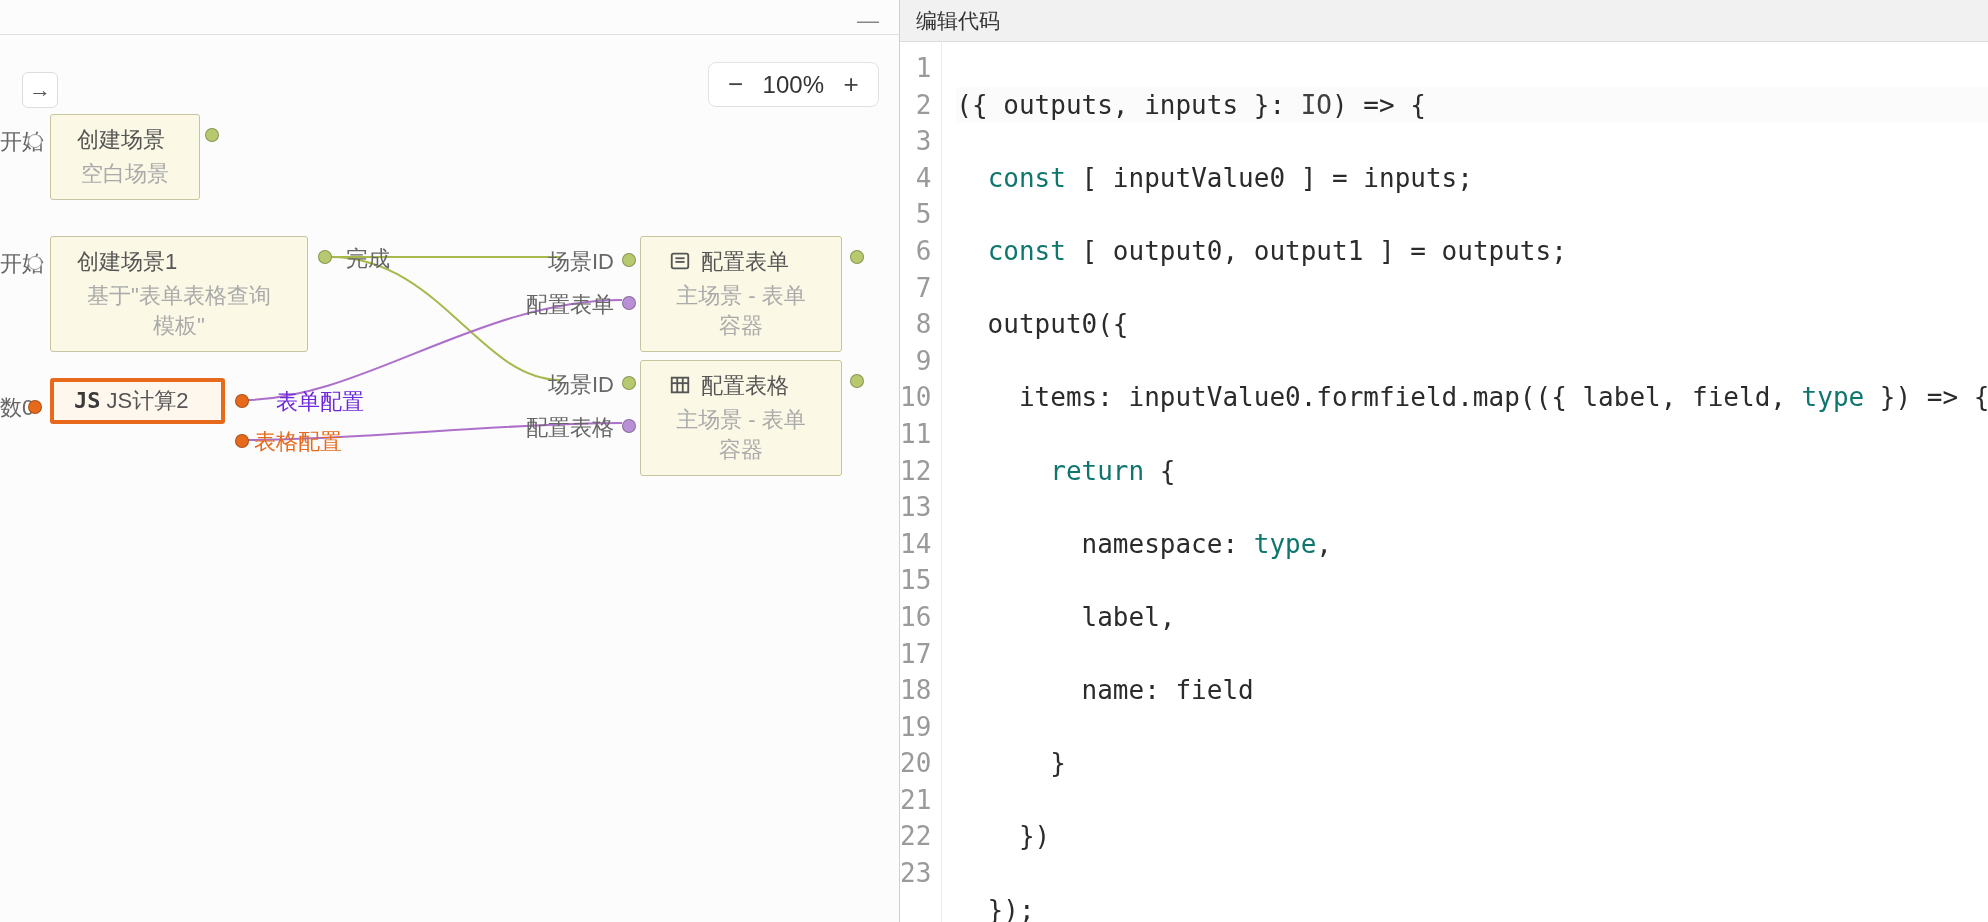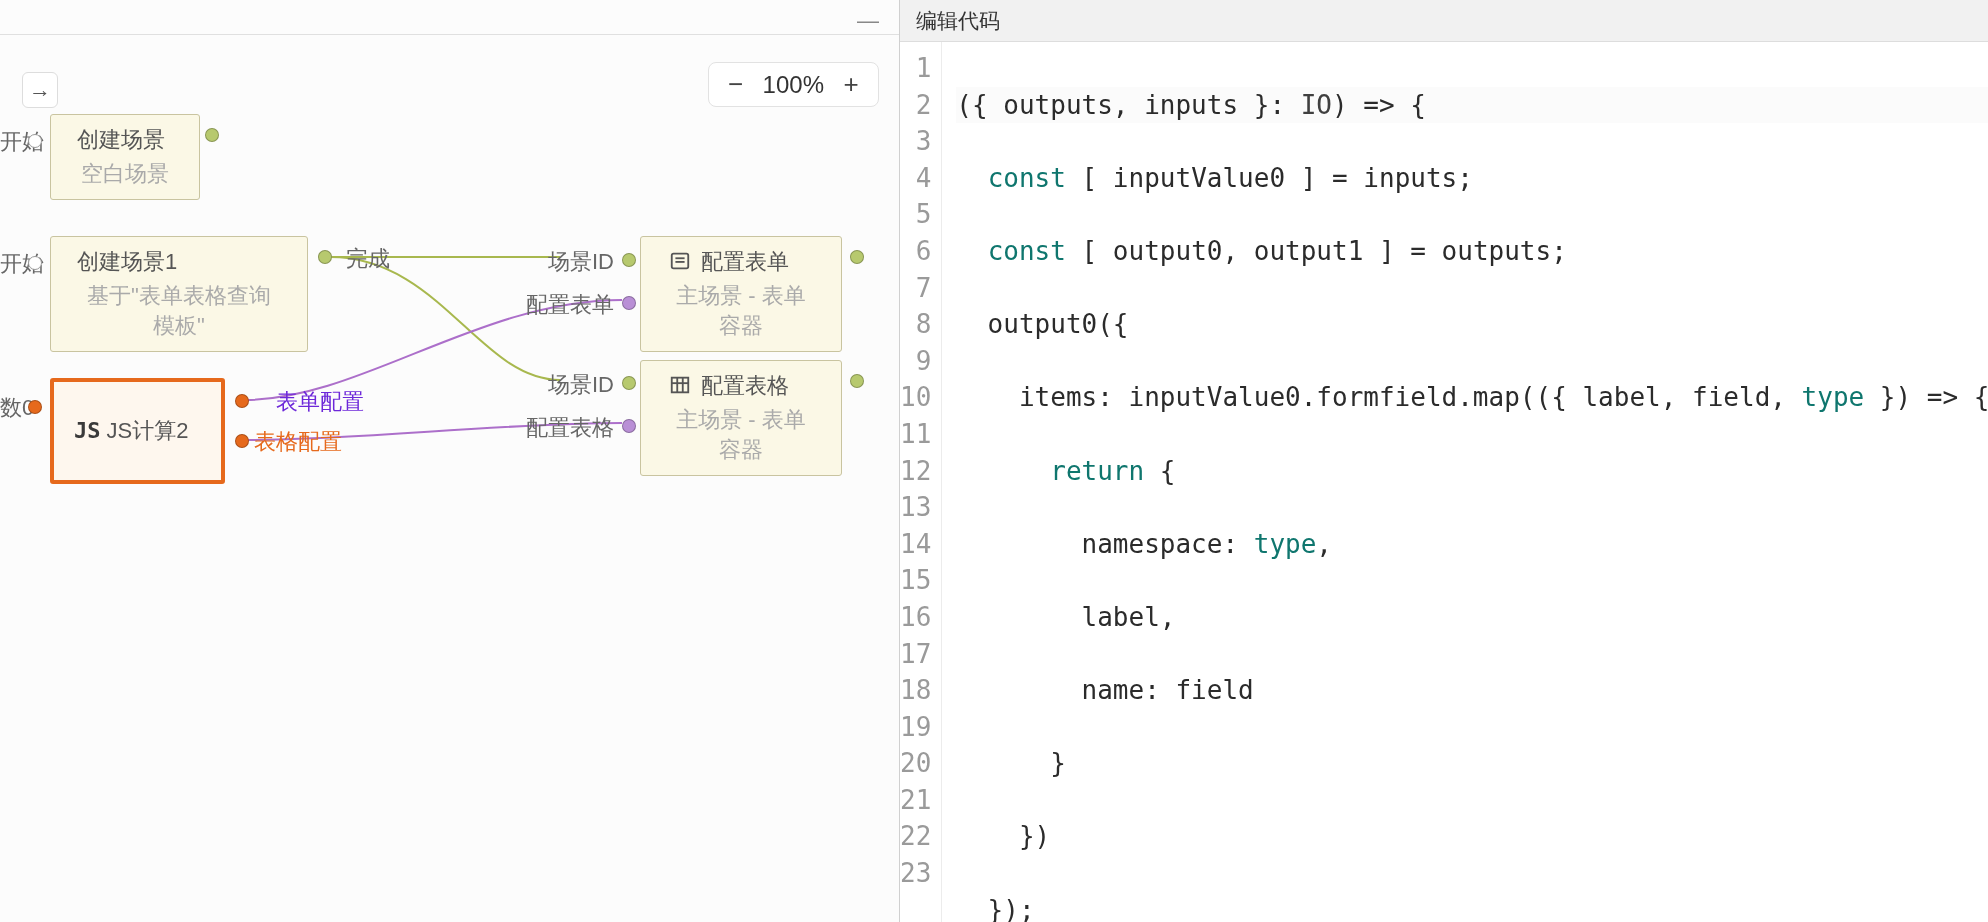--- a/index.html
+++ b/index.html
@@ -89,21 +89,21 @@
     border-radius:3px;
     padding: 10px 26px;
     font-size:22px;
     color:#555;
   }
   .node .title { color:#555; }
   .node .sub { color:#aaa; margin-top:4px;text-align:center; }
   .node.selected {
     border:4px solid #e6691c;
     background:#fef7ee;
-    padding: 34px 20px;
+    padding: 4px 20px;
   }
   .node.selected .js { font-weight:700; color:#3a3a3a; font-family: ui-monospace,Menlo,monospace; margin-right:6px;}
   .mini-icon {
     display:inline-block;
     width:26px;height:22px;
     vertical-align:-3px;
     margin-right:8px;
     color:#555;
   }
 

